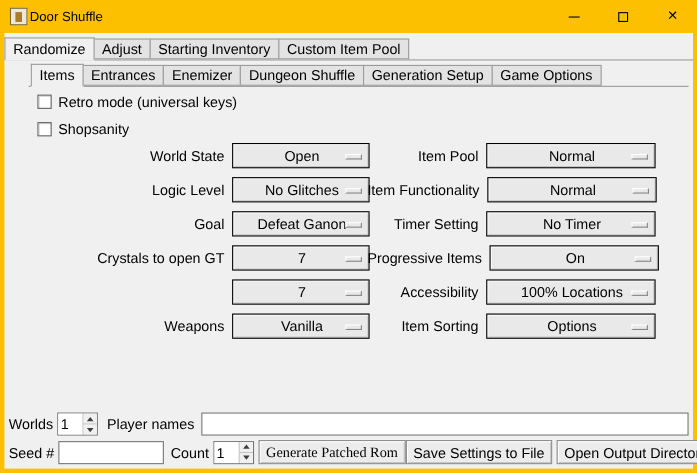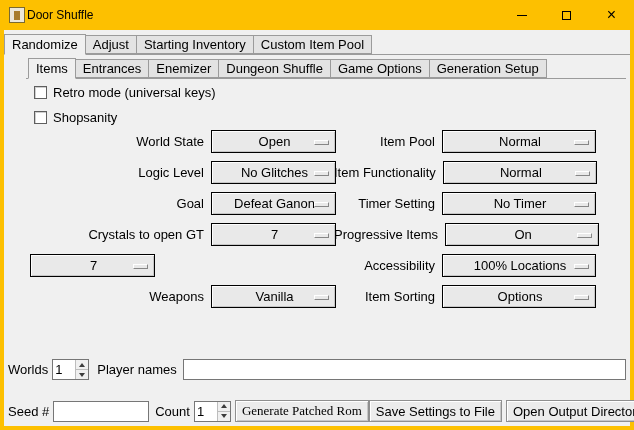--- a/index.html
+++ b/index.html
@@ -30,36 +30,36 @@
          margin-right:-1px; position:relative; white-space:nowrap; }
   .tab.selected { background:#f0f0f0; height:21px; line-height:19px; border-bottom:1px solid #f0f0f0;
                   margin-bottom:-1px; z-index:2; }
 
   
   .check-row { position:absolute; display:flex; align-items:center; gap:6px; height:16px; }
   .checkbox { width:13px; height:13px; background:#fff; border:1px solid #5f5f5f; box-shadow:inset 1px 1px 0 #cfcfcf; flex:none; }
 
   
   .opts { position:absolute; display:flex; flex-direction:column; gap:8px; }
-  .opts-left  { left:26px;  top:100px; width:306px; }
+  .opts-left  { left:26px;  top:100px; width:306px;align-items:flex-end; }
   .opts-right { left:330px; top:100px; width:262px; }
   .opt-row { display:flex; align-items:center; height:23px; }
   .opt-label { flex:1; text-align:right; margin-right:7px; white-space:nowrap; }
   .opt-btn { position:relative; height:23px; background:#e9e9e9; border:1px solid #000000;
              box-shadow:inset 1px 1px 0 #fdfdfd, inset -1px -1px 0 #c6c6c6;
              display:flex; align-items:center; justify-content:center; cursor:default; flex:none;padding-left:20px; }
   .opts-left  .opt-btn { width:125px; }
   .opts-right .opt-btn { width:154px; }
   .opt-value { padding-right:18px; white-space:nowrap; }
   .opt-indicator { position:absolute; right:6px; top:9px; width:15px; height:5px; background:#e9e9e9;
                    border-top:1px solid #ffffff; border-left:1px solid #ffffff;
                    border-bottom:1px solid #868686; border-right:1px solid #868686; }
 
   
-  .footer { position:absolute; left:4px; right:4px; bottom:4px; display:flex; flex-direction:column; gap:20px; }
+  .footer { position:absolute; left:4px; right:4px; bottom:4px; display:flex; flex-direction:column; gap:4px; }
   .frow { display:flex; align-items:center; }
   .flabel { white-space:nowrap; }
   .entry { height:21px; border:1px solid #767676; background:#fff;
            font-family:"Liberation Sans",sans-serif; font-size:13px; padding:0 3px; outline:none; }
   .spin { display:flex; height:21px; border:1px solid #767676; background:#fff; flex:none; }
   .spin input { width:22px; border:0; outline:none; font-family:"Liberation Sans",sans-serif; font-size:13px; padding:0 2px; }
   .spin-arrows { width:13px; display:flex; flex-direction:column; border-left:1px solid #bdbdbd; }
   .spin-up, .spin-down { flex:1; display:flex; align-items:center; justify-content:center; background:#f0f0f0; cursor:default; }
   .spin-up { border-bottom:1px solid #bdbdbd; }
   .tri-up   { width:0; height:0; border-left:3px solid transparent; border-right:3px solid transparent; border-bottom:4px solid #3c3c3c; }
@@ -99,22 +99,22 @@
       <div class="tab">Adjust</div>
       <div class="tab">Starting Inventory</div>
       <div class="tab">Custom Item Pool</div>
     </div>
 
     <div class="tabstrip inner-strip">
       <div class="tab selected">Items</div>
       <div class="tab">Entrances</div>
       <div class="tab">Enemizer</div>
       <div class="tab">Dungeon Shuffle</div>
+      <div class="tab">Generation Setup</div>
       <div class="tab">Game Options</div>
-      <div class="tab">Generation Setup</div>
     </div>
 
     <div class="check-row" style="left:30px; top:54px;">
       <span class="checkbox"></span>
       <span>Retro mode (universal keys)</span>
     </div>
     <div class="check-row" style="left:30px; top:79px;">
       <span class="checkbox"></span>
       <span>Shopsanity</span>
     </div>

